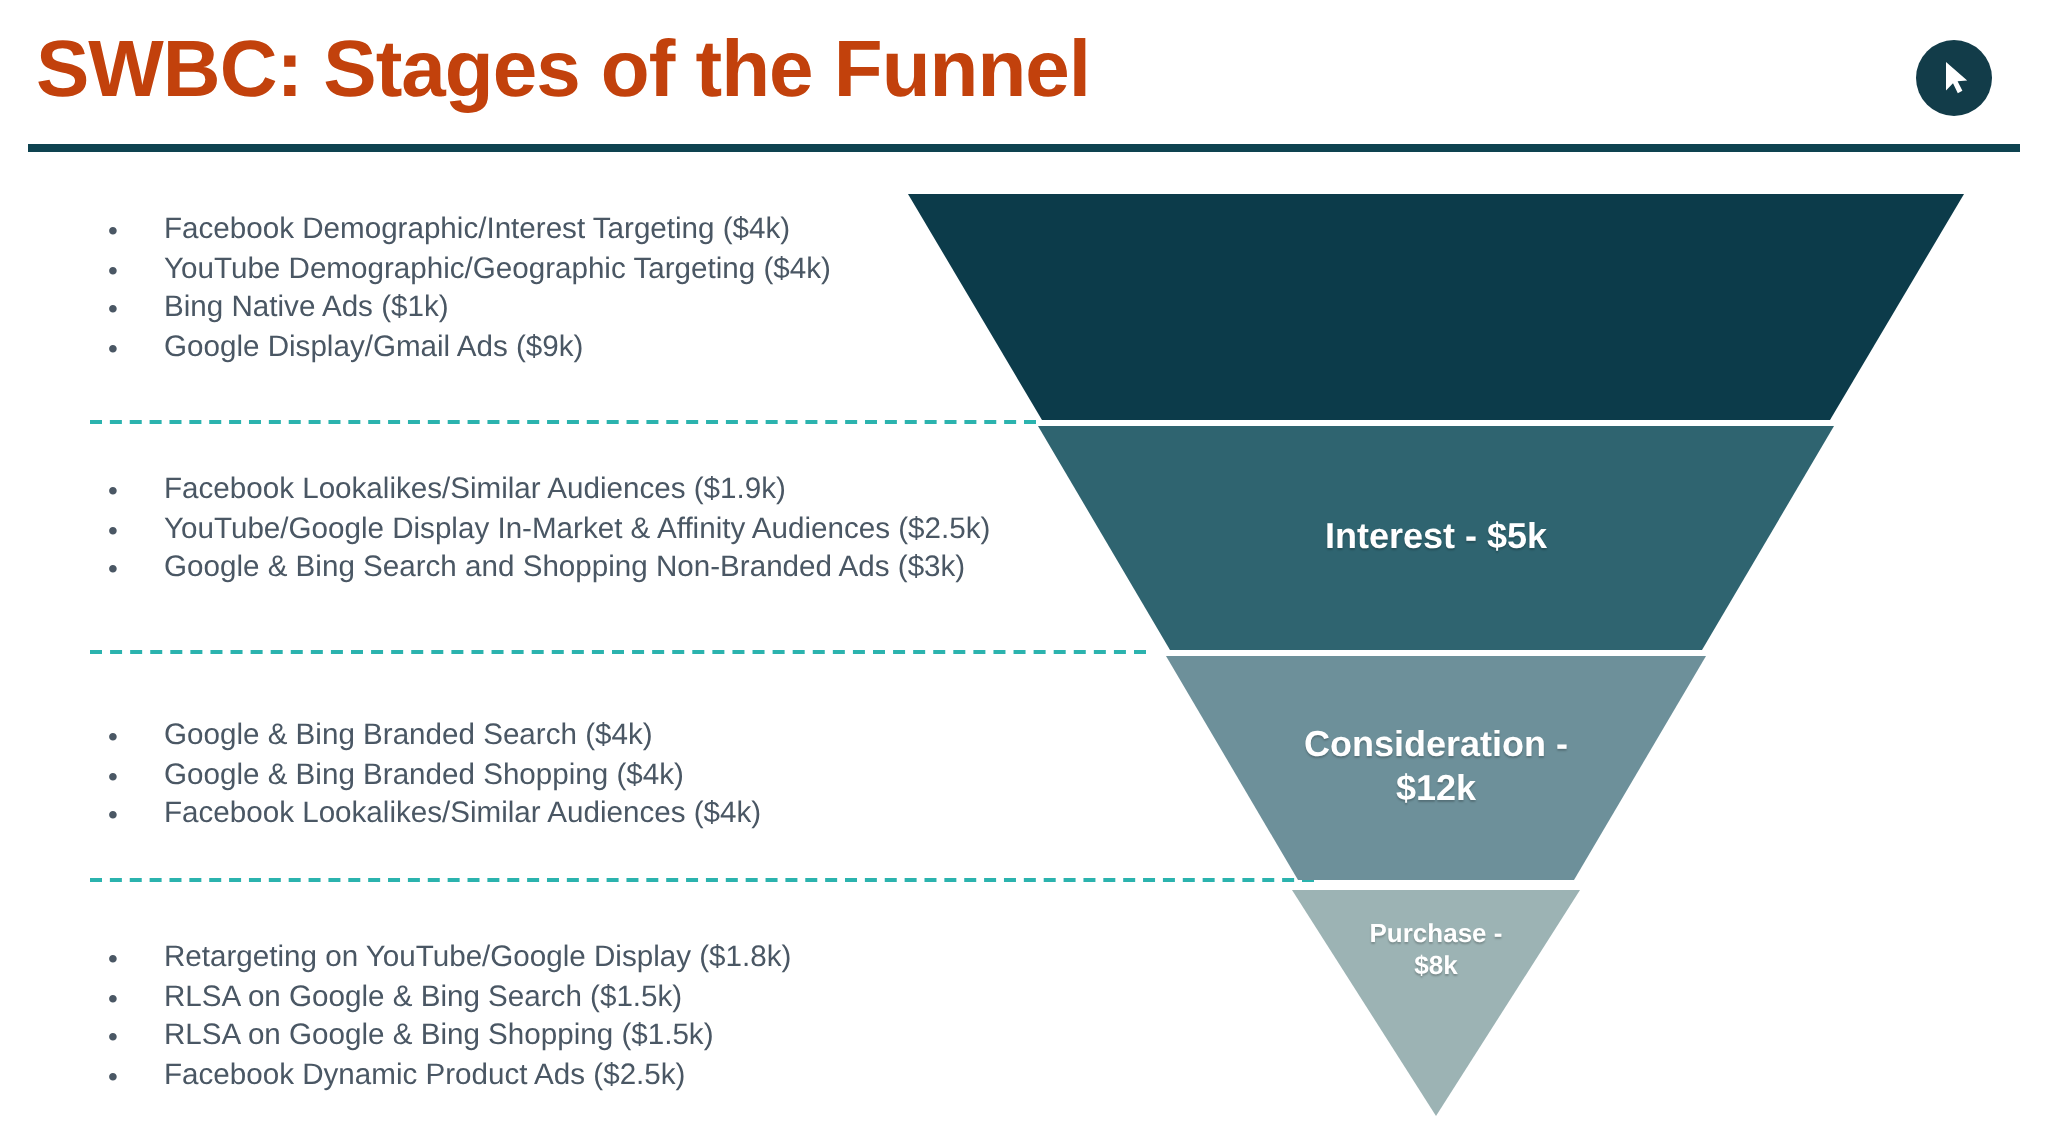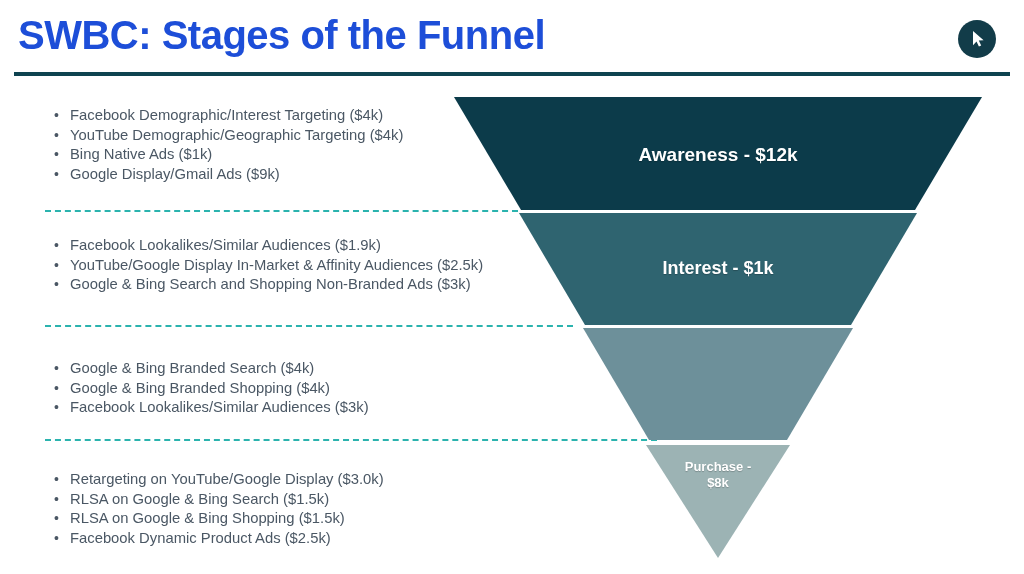--- a/index.html
+++ b/index.html
@@ -69,20 +69,21 @@
     flex: 0 0 22px;
     text-align: left;
     padding-left: 6px;
     box-sizing: border-box;
     color: #4a5764;
     font-size: 14px;
     line-height: 19.6px;
   }
   .bullet-text {
     flex: 1 1 auto;
+    margin-left: 12px;
   }
   #group-awareness     { top: 106px; width: 400px; }
   #group-interest      { top: 236px; width: 500px; }
   #group-consideration { top: 359px; width: 420px; }
   #group-purchase      { top: 470px; width: 420px; }
 
   
   .dashed-sep {
     position: absolute;
     left: 45px;
@@ -131,21 +132,21 @@
     left: 148px; width: 240px;
     top: 364px;
     font-size: 13px;
   }
 </style>
 </head>
 <body>
 
 <div id="slide">
 
-  <div id="slide-title" style="color: #1d4ed8;">SWBC: Stages of the Funnel</div>
+  <div id="slide-title" style="color: #c2410c;">SWBC: Stages of the Funnel</div>
   <div id="title-rule" style="background: rgb(14, 67, 80);"></div>
 
   <div id="cursor-badge">
     <svg width="20" height="20" viewBox="0 0 20 20" aria-hidden="true">
       <path d="M6 2 L6 16.2 L9.5 12.6 L11.9 17.6 L14.2 16.4 L11.8 11.6 L16.6 11.2 Z" fill="#ffffff"></path>
     </svg>
   </div>
 
   <div class="bullet-group" id="group-awareness" style="color: rgb(74, 87, 100);">
     <div class="bullet-row">
@@ -189,30 +190,30 @@
     <div class="bullet-row">
       <span class="bullet-dot">•</span>
       <span class="bullet-text">Google &amp; Bing Branded Search ($4k)</span>
     </div>
     <div class="bullet-row">
       <span class="bullet-dot">•</span>
       <span class="bullet-text">Google &amp; Bing Branded Shopping ($4k)</span>
     </div>
     <div class="bullet-row">
       <span class="bullet-dot">•</span>
-      <span class="bullet-text">Facebook Lookalikes/Similar Audiences ($3k)</span>
+      <span class="bullet-text">Facebook Lookalikes/Similar Audiences ($4k)</span>
     </div>
   </div>
 
   <div class="dashed-sep" id="sep-3" style="border-top-color: rgb(43, 179, 174);"></div>
 
   <div class="bullet-group" id="group-purchase" style="color: rgb(74, 87, 100);">
     <div class="bullet-row">
       <span class="bullet-dot">•</span>
-      <span class="bullet-text">Retargeting on YouTube/Google Display ($3.0k)</span>
+      <span class="bullet-text">Retargeting on YouTube/Google Display ($1.8k)</span>
     </div>
     <div class="bullet-row">
       <span class="bullet-dot">•</span>
       <span class="bullet-text">RLSA on Google &amp; Bing Search ($1.5k)</span>
     </div>
     <div class="bullet-row">
       <span class="bullet-dot">•</span>
       <span class="bullet-text">RLSA on Google &amp; Bing Shopping ($1.5k)</span>
     </div>
     <div class="bullet-row">
@@ -226,19 +227,20 @@
 
       <polygon id="seg-awareness-shape" points="4,2 532,2 465,115 71,115" fill="#0c3b4a"></polygon>
 
       <polygon id="seg-interest-shape" points="69,118 467,118 401,230 135,230" fill="#2f6470"></polygon>
 
       <polygon id="seg-consideration-shape" points="133,233 403,233 337,345 199,345" fill="#6d909a"></polygon>
 
       <polygon id="seg-purchase-shape" points="196,350 340,350 268,463" fill="#9cb3b4"></polygon>
     </svg>
 
-    <div class="funnel-label" id="label-awareness">Awareness - $12k</div>
-    <div class="funnel-label" id="label-interest">Interest - $1k</div>
+    <div class="funnel-label" id="label-interest">Interest - $5k</div>
+    <div class="funnel-label" id="label-consideration">Consideration -
+$12k</div>
     <div class="funnel-label" id="label-purchase">Purchase -
 $8k</div>
   </div>
 
 </div>
 
 </body></html>

